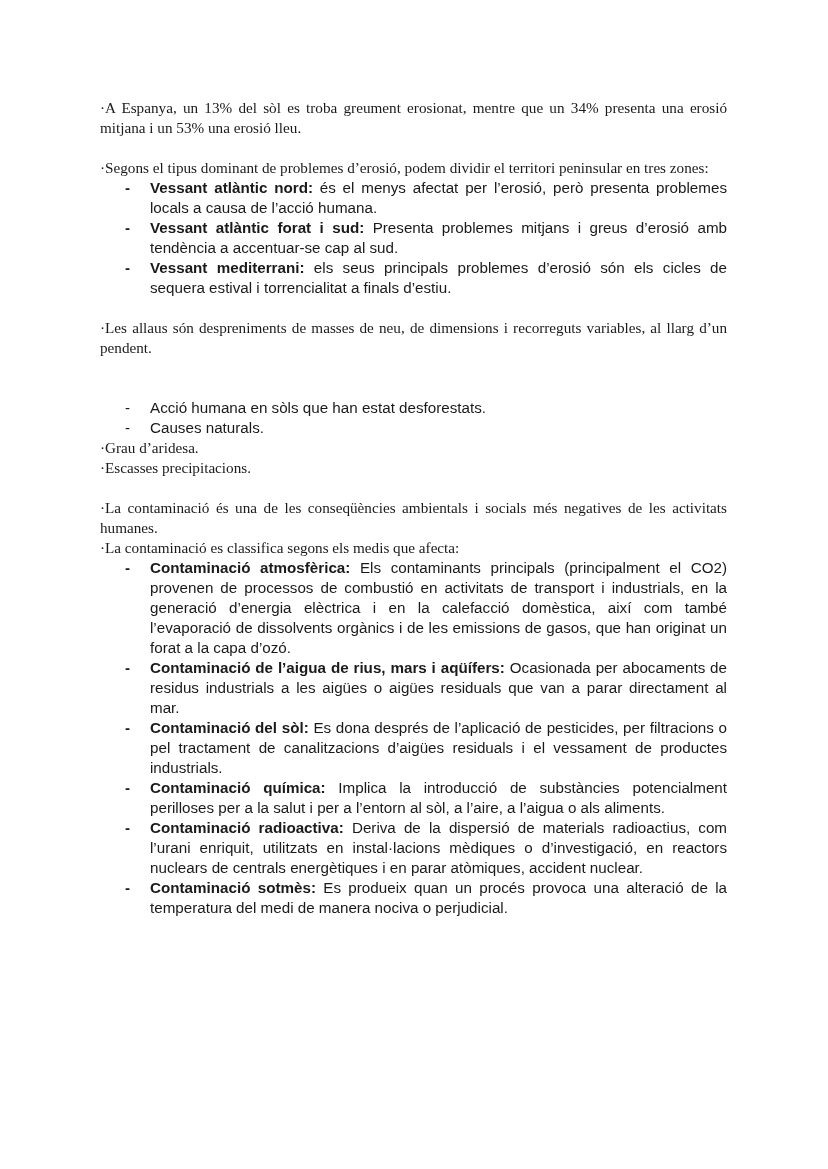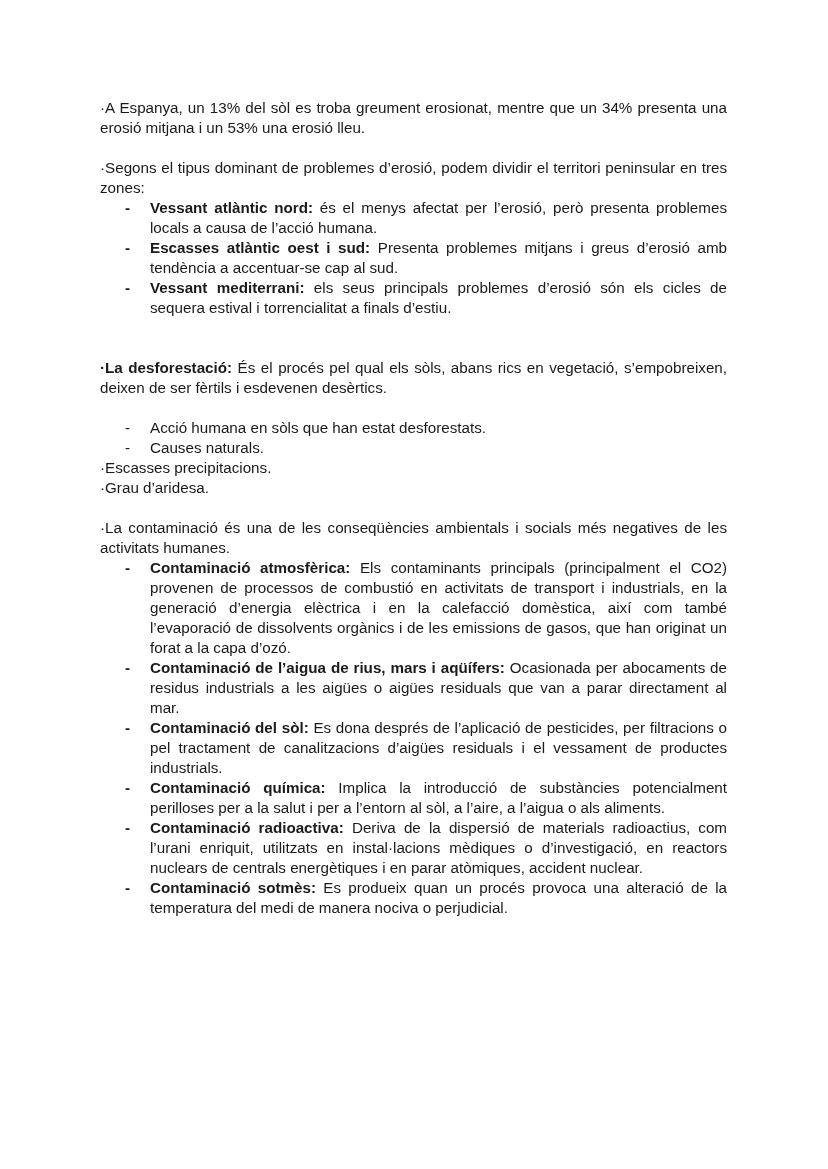--- a/index.html
+++ b/index.html
@@ -2,52 +2,53 @@
 <html><head>
 <meta charset="utf-8">
 <style>
   html, body { margin: 0; padding: 0; background: #ffffff; }
   body {
     width: 828px; height: 1169px; position: relative; overflow: hidden;
     font-family: "Liberation Sans", sans-serif; color: #1a1a1a;
     font-size: 15.2px; line-height: 20px;
   }
   .page { position: absolute; left: 100px; top: 98px; width: 627px; }
-  p { margin: 0; text-align: justify; }
+  p { margin: 0; text-align: justify; font-family: Liberation Serif, serif; }
   .gap { height: 20px; }
   b { font-weight: bold; }
   ul.dash { list-style: none; margin: 0; padding: 0; }
   ul.dash li { position: relative; padding-left: 50px; text-align: justify; }
   ul.dash li .m { position: absolute; left: 25px; top: 0; font-weight: bold; }
   ul.dash.plain li .m { font-weight: normal; }
 </style>
 </head>
 <body>
 
 <div class="page">
   <p>·A Espanya, un 13% del sòl es troba greument erosionat, mentre que un 34% presenta una erosió mitjana i un 53% una erosió lleu.</p>
   <div class="gap"></div>
   <p>·Segons el tipus dominant de problemes d’erosió, podem dividir el territori peninsular en tres zones:</p>
   <ul class="dash">
     <li><span class="m">-</span><b>Vessant atlàntic nord:</b><span> és el menys afectat per l’erosió, però presenta problemes locals a causa de l’acció humana.</span></li>
-    <li><span class="m">-</span><b>Escasses atlàntic oest i sud:</b><span> Presenta problemes mitjans i greus d’erosió amb tendència a accentuar-se cap al sud.</span></li>
+    <li><span class="m">-</span><b>Vessant atlàntic forat i sud:</b><span> Presenta problemes mitjans i greus d’erosió amb tendència a accentuar-se cap al sud.</span></li>
     <li><span class="m">-</span><b>Vessant mediterrani:</b><span> els seus principals problemes d’erosió són els cicles de sequera estival i torrencialitat a finals d’estiu.</span></li>
   </ul>
   <div class="gap"></div>
+  <p>·Les allaus són despreniments de masses de neu, de dimensions i recorreguts variables, al llarg d’un pendent.</p>
   <div class="gap"></div>
-  <p><b>·La desforestació:</b><span> És el procés pel qual els sòls, abans rics en vegetació, s’empobreixen, deixen de ser fèrtils i esdevenen desèrtics.</span></p>
   <div class="gap"></div>
   <ul class="dash plain">
     <li><span class="m">-</span><span>Acció humana en sòls que han estat desforestats.</span></li>
     <li><span class="m">-</span><span>Causes naturals.</span></li>
   </ul>
+  <p>·Grau d’aridesa.</p>
   <p>·Escasses precipitacions.</p>
-  <p>·Grau d’aridesa.</p>
   <div class="gap"></div>
   <p>·La contaminació és una de les conseqüències ambientals i socials més negatives de les activitats humanes.</p>
+  <p>·La contaminació es classifica segons els medis que afecta:</p>
   <ul class="dash">
     <li><span class="m">-</span><b>Contaminació atmosfèrica:</b><span> Els contaminants principals (principalment el CO2) provenen de processos de combustió en activitats de transport i industrials, en la generació d’energia elèctrica i en la calefacció domèstica, així com també l’evaporació de dissolvents orgànics i de les emissions de gasos, que han originat un forat a la capa d’ozó.</span></li>
     <li><span class="m">-</span><b>Contaminació de l’aigua de rius, mars i aqüífers:</b><span> Ocasionada per abocaments de residus industrials a les aigües o aigües residuals que van a parar directament al mar.</span></li>
     <li><span class="m">-</span><b>Contaminació del sòl:</b><span> Es dona després de l’aplicació de pesticides, per filtracions o pel tractament de canalitzacions d’aigües residuals i el vessament de productes industrials.</span></li>
     <li><span class="m">-</span><b>Contaminació química:</b><span> Implica la introducció de substàncies potencialment perilloses per a la salut i per a l’entorn al sòl, a l’aire, a l’aigua o als aliments.</span></li>
     <li><span class="m">-</span><b>Contaminació radioactiva:</b><span> Deriva de la dispersió de materials radioactius, com l’urani enriquit, utilitzats en instal·lacions mèdiques o d’investigació, en reactors nuclears de centrals energètiques i en parar atòmiques, accident nuclear.</span></li>
     <li><span class="m">-</span><b>Contaminació sotmès:</b><span> Es produeix quan un procés provoca una alteració de la temperatura del medi de manera nociva o perjudicial.</span></li>
   </ul>
 </div>
 

